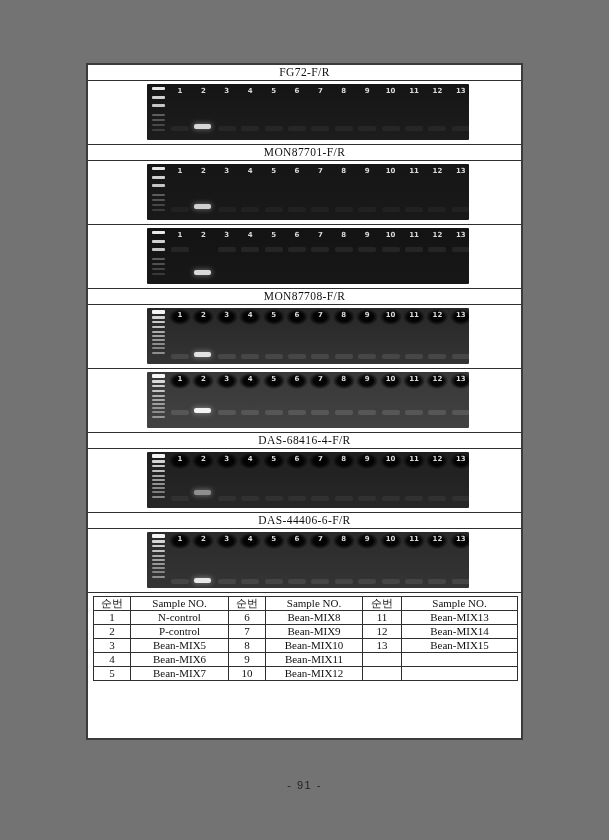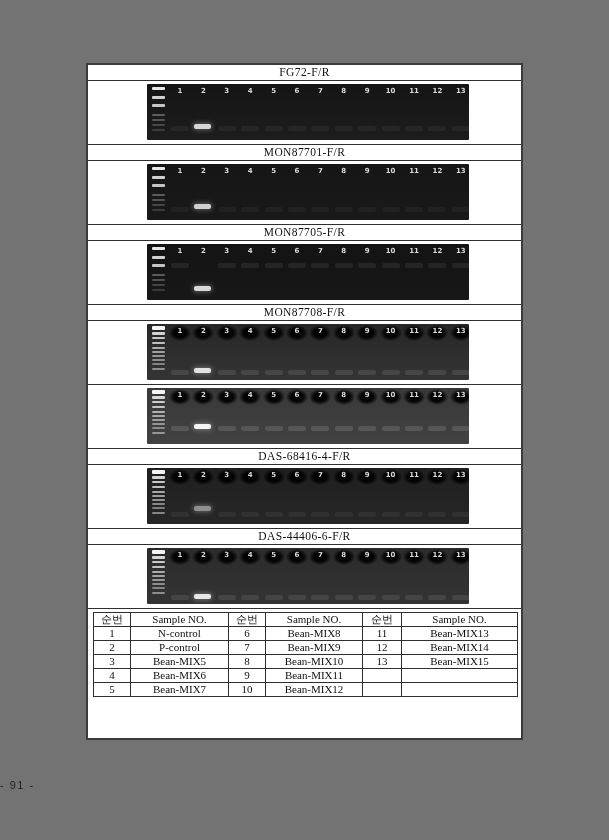--- a/index.html
+++ b/index.html
@@ -33,21 +33,21 @@
     border:1px solid #2f2f2f;height:13px;line-height:13px;font-size:11px;
     color:#101010;padding:0 3px;overflow:hidden;white-space:nowrap;
   }
   td.num{text-align:center;}
   td.name{text-align:center;padding-left:6px;}
   .caption-row{
     height:23px;line-height:23px;border-top:1px solid #2f2f2f;
     font-size:11.5px;color:#101010;padding-left:8px;letter-spacing:.3px;
   }
   .page-number{
-    position:absolute;left:0;width:100%;top:779px;
+    position:absolute;left:0;width:100%;top:779px;text-align:center;
     font-size:11px;color:#222;letter-spacing:1.5px;
     font-family:"Liberation Sans",sans-serif;
   }
 </style>
 </head>
 <body>
 
 <div class="page">
 
   <div class="figure-frame">
@@ -128,21 +128,20 @@
             <div class="ladder-band" style="top: 30px; height: 1.5px; background: rgba(255, 255, 255, 0.3);"></div>
             <div class="ladder-band" style="top: 35px; height: 1.5px; background: rgba(255, 255, 255, 0.25);"></div>
             <div class="ladder-band" style="top: 40px; height: 1.5px; background: rgba(255, 255, 255, 0.2);"></div>
             <div class="ladder-band" style="top: 45px; height: 1.5px; background: rgba(255, 255, 255, 0.15);"></div>
             <div class="pcr-band" style="left: 47.4px; top: 40px; width: 17px; height: 4.5px; background: rgb(207, 207, 207); box-shadow: rgba(255, 255, 255, 0.3) 0px 0px 5px 1px;"></div>
           </div>
       </div>
     </div>
 
     <div>
-      <div class="panel-title">MON87705-F/R</div>
       <div class="gel-row">
         <div class="gel" style="background: linear-gradient(rgb(19, 19, 19), rgb(24, 24, 24));">
             <span class="lane-num" style="left: 33px; top: 3px;">1</span>
             <div class="faint-band" style="left: 24px; top: 19px; width: 18px; height: 5px; background: rgba(255, 255, 255, 0.07);"></div>
             <span class="lane-num" style="left: 56.4px; top: 3px;">2</span>
             <span class="lane-num" style="left: 79.8px; top: 3px;">3</span>
             <div class="faint-band" style="left: 70.8px; top: 19px; width: 18px; height: 5px; background: rgba(255, 255, 255, 0.07);"></div>
             <span class="lane-num" style="left: 103.2px; top: 3px;">4</span>
             <div class="faint-band" style="left: 94.2px; top: 19px; width: 18px; height: 5px; background: rgba(255, 255, 255, 0.07);"></div>
             <span class="lane-num" style="left: 126.6px; top: 3px;">5</span>

